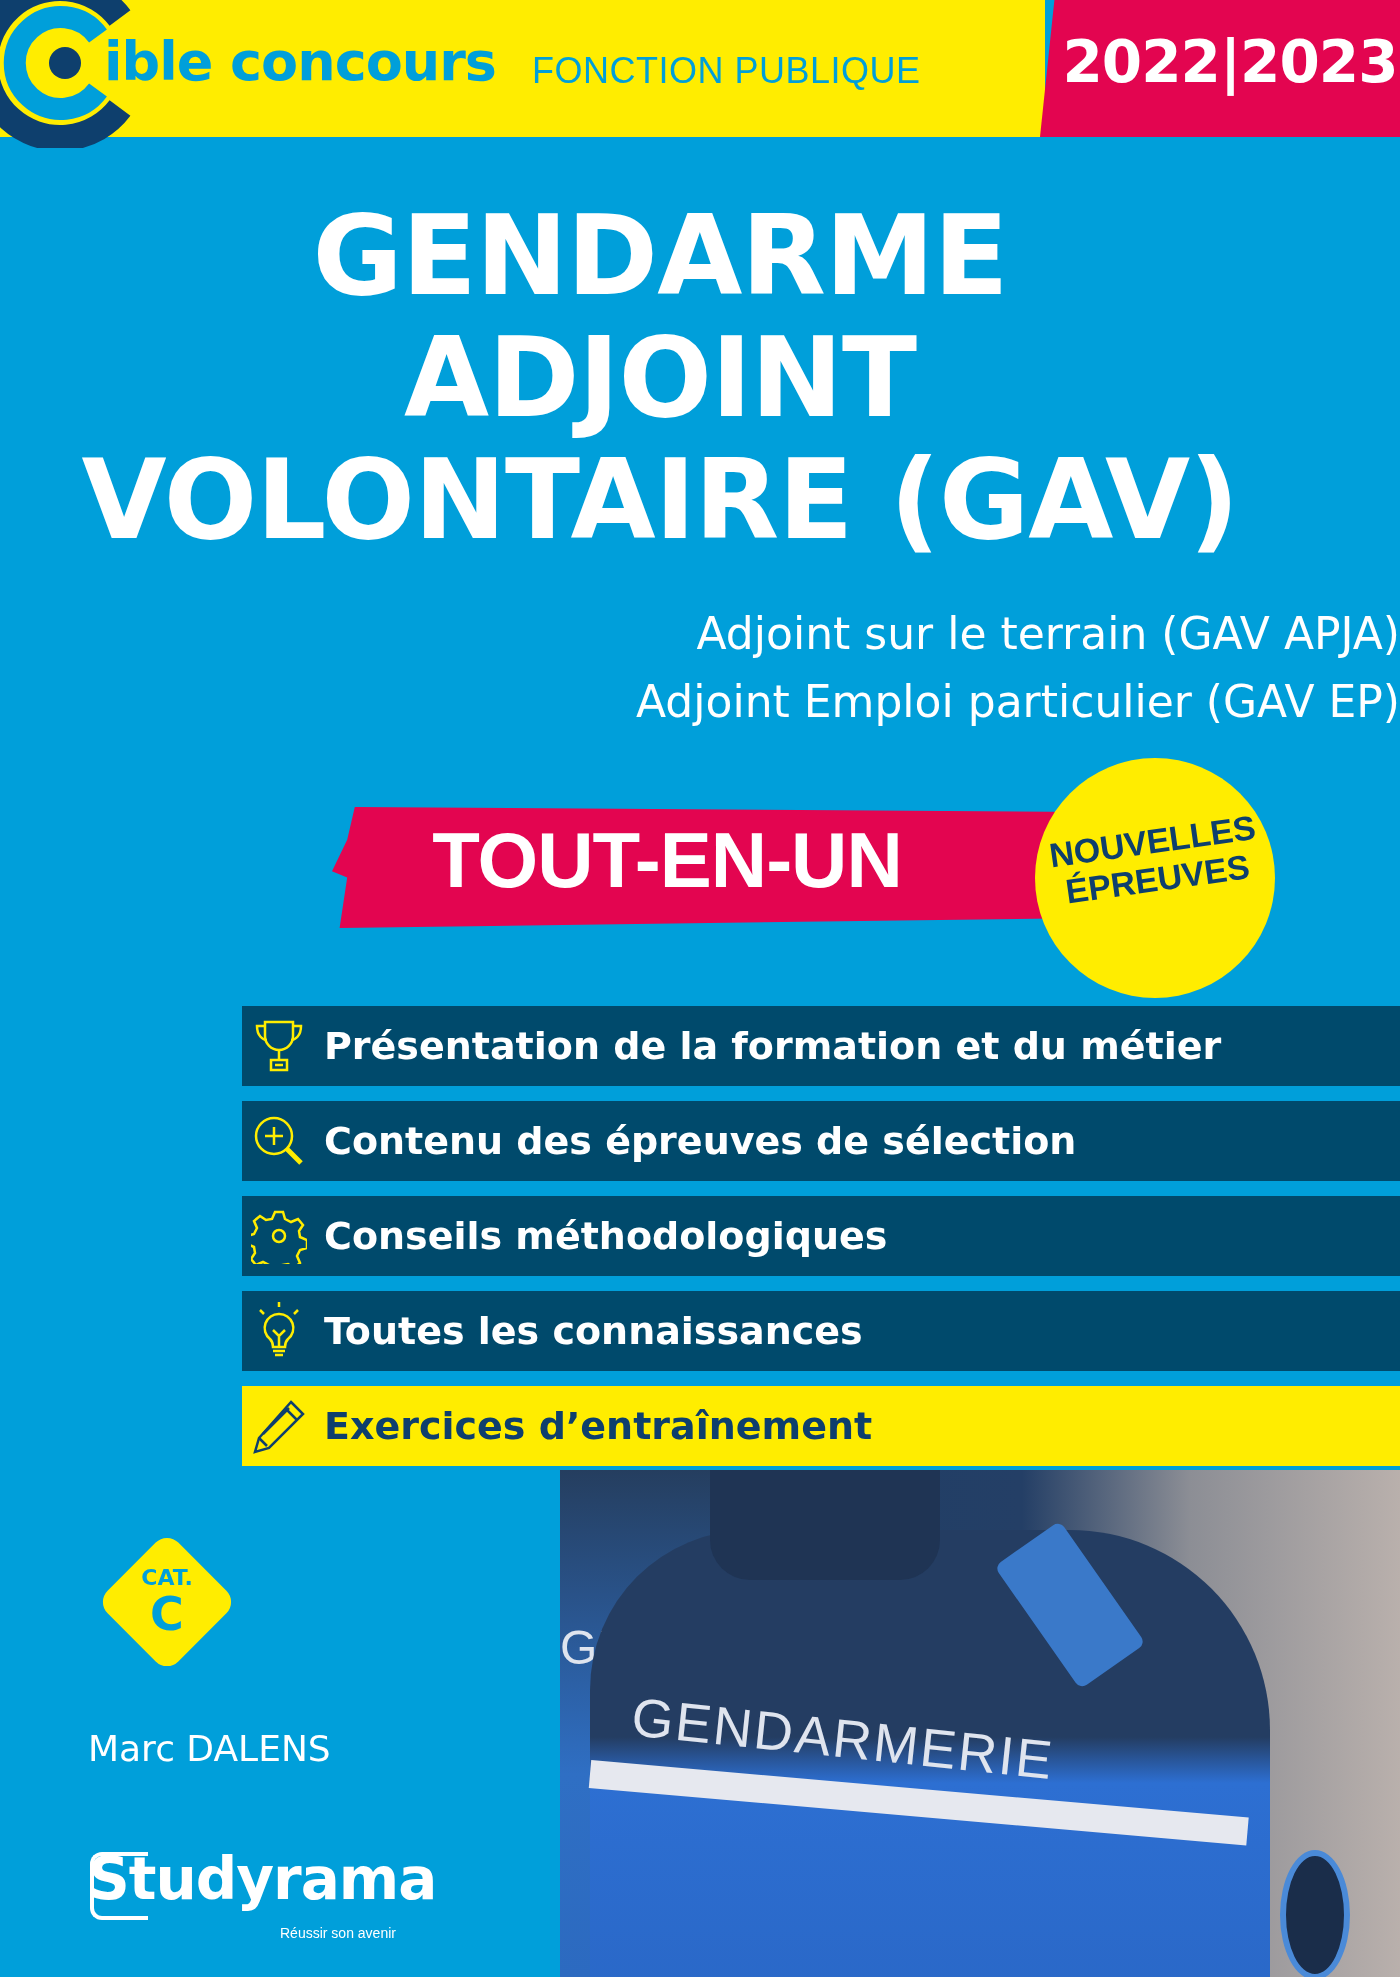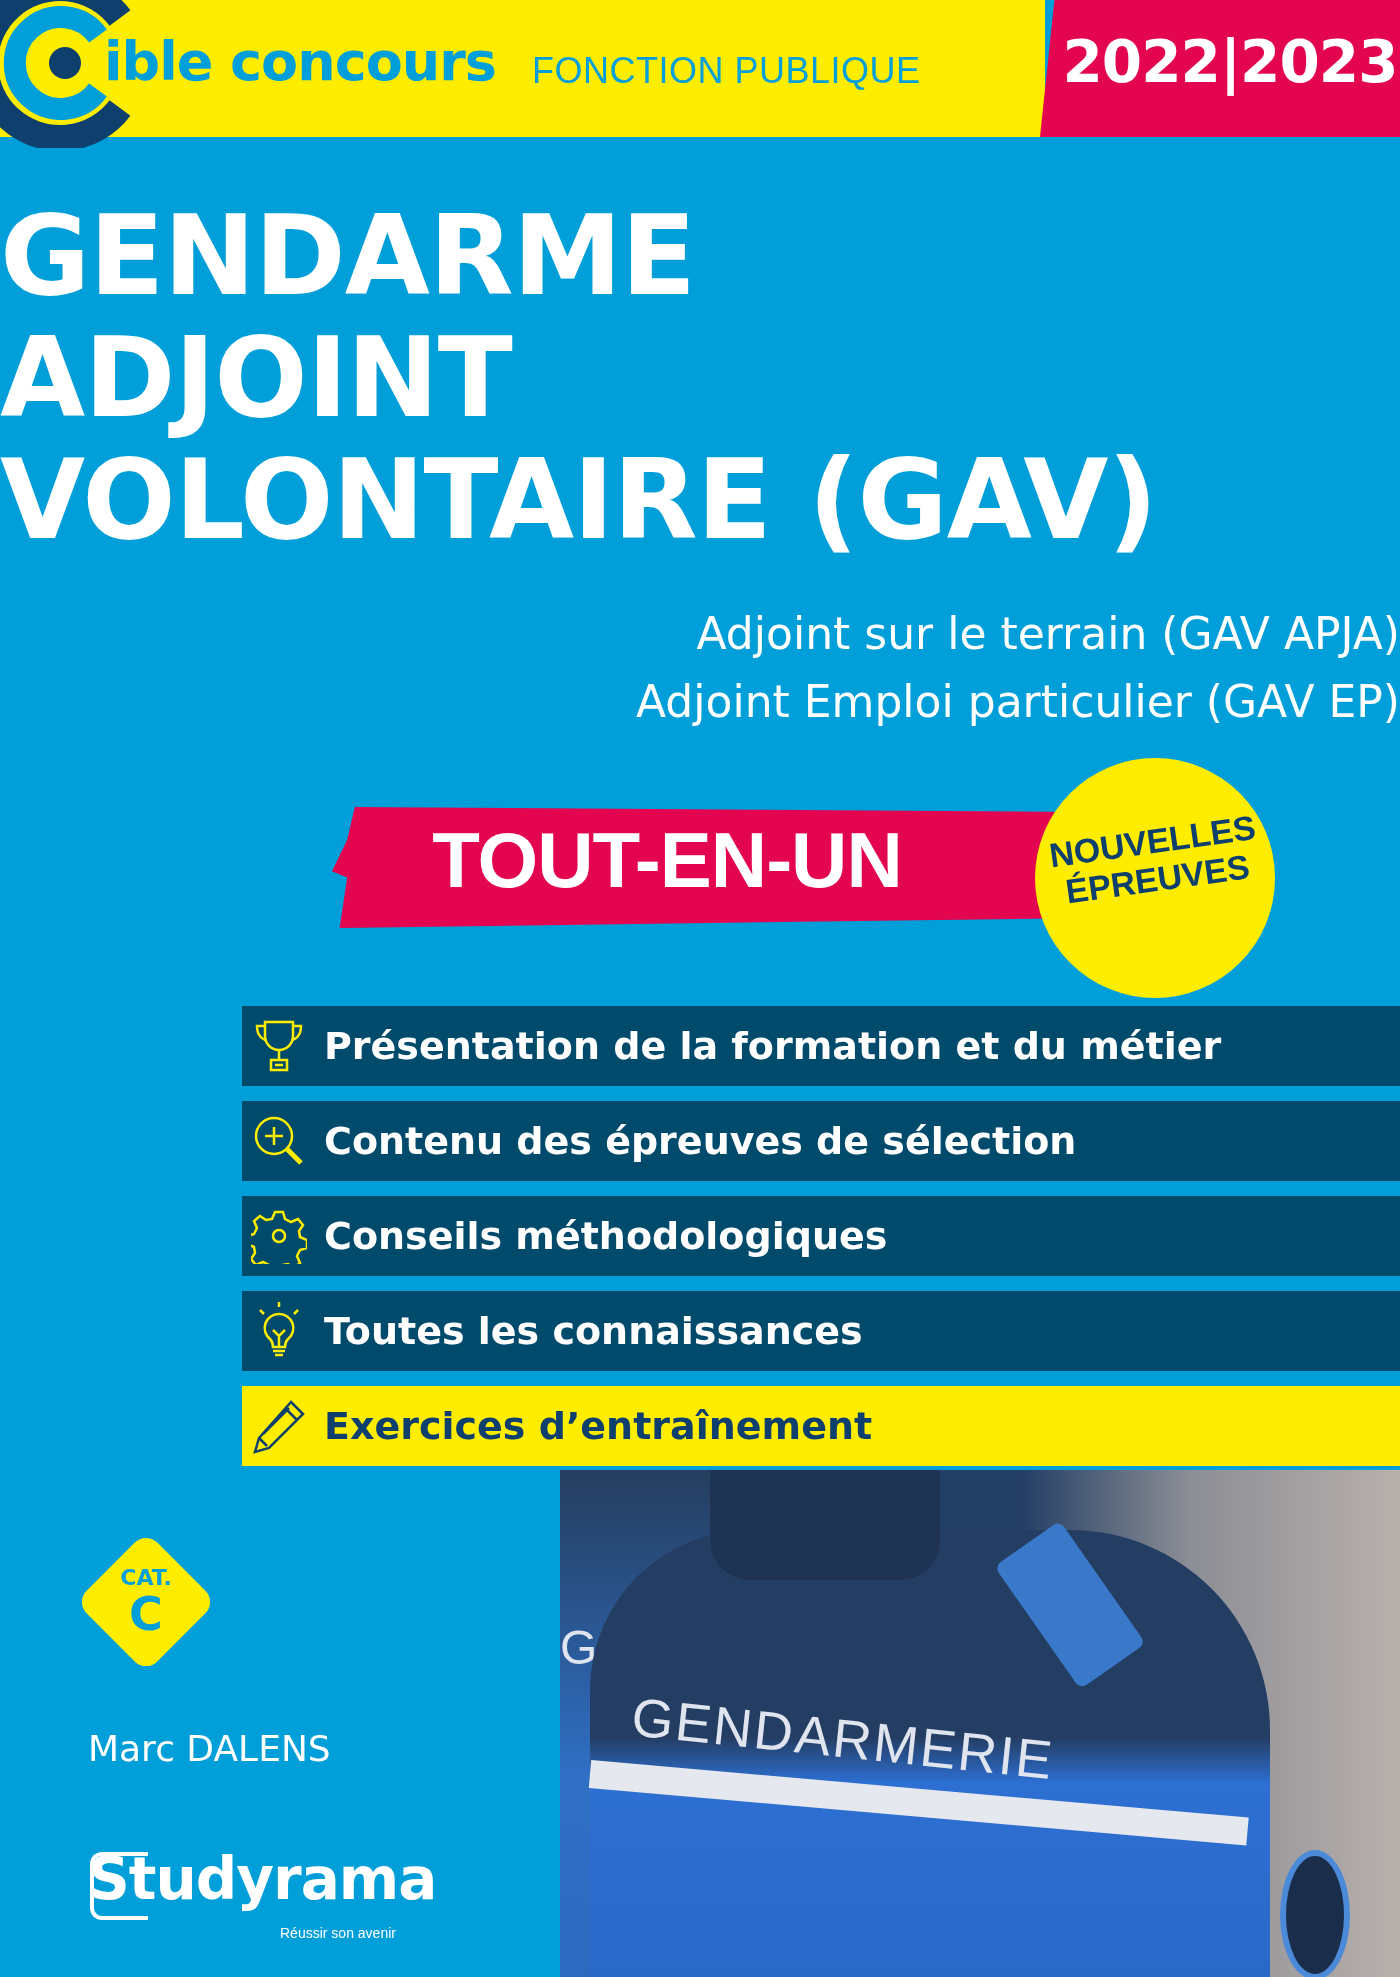--- a/index.html
+++ b/index.html
@@ -13,21 +13,21 @@
     clip-path: polygon(4% 0, 100% 0, 100% 100%, 0 100%); }
   .logo-c { position:absolute; left:-20px; top:-22px; width:170px; height:170px; }
   .brand { position:absolute; left:104px; top:30px; font-family:"DejaVu Sans", sans-serif; font-weight:bold;
     font-size:54px; color:#009fda; letter-spacing:-1px; }
   .brand-sub { position:absolute; left:532px; top:50px; font-family:"Liberation Sans", sans-serif;
     font-size:36px; color:#009fda; letter-spacing:0.5px; }
   .years { position:absolute; left:1060px; top:28px; width:340px; text-align:center;
     font-family:"DejaVu Sans", sans-serif; font-weight:bold; font-size:58px; color:#ffffff; letter-spacing:-1px; }
 
   
-  .title { position:absolute; left:0; top:195px; width:1320px; color:#fff;
+  .title { position:absolute; left:0; top:195px; width:1320px; text-align:center; color:#fff;
     font-family:"DejaVu Sans", sans-serif; font-weight:bold; }
   .title .l1 { font-size:110px; line-height:122px; display:block; letter-spacing:-1px; }
   .subtitle { position:absolute; left:0; top:600px; width:1400px; text-align:right; color:#fff;
     font-family:"DejaVu Sans", sans-serif; font-size:44px; line-height:68px; }
 
   
   .toutenun-bg { position:absolute; left:332px; top:802px; width:760px; height:126px; background:#e30550;
     clip-path: polygon(3% 4%, 99% 8%, 100% 92%, 1% 100%, 2% 60%, 0 55%, 2% 30%); }
   .toutenun { position:absolute; left:332px; top:815px; width:670px; text-align:center; color:#fff;
     font-family:"Liberation Sans", sans-serif; font-weight:bold; font-size:78px; letter-spacing:-1px; }
@@ -51,21 +51,21 @@
     background:linear-gradient(180deg,#243d62 0%, #243d62 45%, #2d6fd2 55%, #2a68c8 100%); }
   .stripe1 { position:absolute; left:30px; top:290px; width:660px; height:28px; background:#e6e8ef; transform:rotate(5deg); transform-origin:left; }
   .collar { position:absolute; left:150px; top:0; width:230px; height:110px; background:#1f3454; border-radius:0 0 40px 40px; }
   .gend { position:absolute; left:72px; top:215px; color:#dfe4ee; font-family:"Liberation Sans", sans-serif; font-size:54px;
     letter-spacing:2px; transform:rotate(6deg); transform-origin:left; }
   .gend2 { position:absolute; left:0; top:150px; color:#dfe4ee; font-family:"Liberation Sans", sans-serif; font-size:48px; }
   .patch { position:absolute; left:720px; top:380px; width:70px; height:130px; border-radius:50%; background:#1a2d4a; border:6px solid #4a8ad8; }
   .epaulette { position:absolute; left:470px; top:60px; width:80px; height:150px; background:#3a79c9; transform:rotate(-35deg); border-radius:8px; }
 
   
-  .cat { position:absolute; left:79px; top:1535px; width:134px; height:134px; }
+  .cat { position:absolute; left:100px; top:1535px; width:134px; height:134px; }
   .cat-diamond { position:absolute; left:17px; top:17px; width:100px; height:100px; background:#ffed00; transform:rotate(45deg); border-radius:16px; }
   .cat-t1 { position:absolute; left:0; top:30px; width:134px; text-align:center; color:#009fda; font-family:"DejaVu Sans", sans-serif; font-weight:bold; font-size:22px; }
   .cat-t2 { position:absolute; left:0; top:52px; width:134px; text-align:center; color:#009fda; font-family:"DejaVu Sans", sans-serif; font-weight:bold; font-size:46px; }
   .author { position:absolute; left:88px; top:1728px; color:#fff; font-family:"DejaVu Sans", sans-serif; font-size:36px; }
   .pub { position:absolute; left:88px; top:1845px; color:#fff; font-family:"DejaVu Sans", sans-serif; font-weight:bold; font-size:58px; letter-spacing:-1px; }
   .pub-box { position:absolute; left:90px; top:1852px; width:58px; height:68px; border:4px solid #fff; border-radius:12px 0 0 12px; border-right:none; }
   .pub-tag { position:absolute; left:280px; top:1925px; color:#fff; font-family:"Liberation Sans", sans-serif; font-size:14px; }
 </style>
 </head>
 <body>

